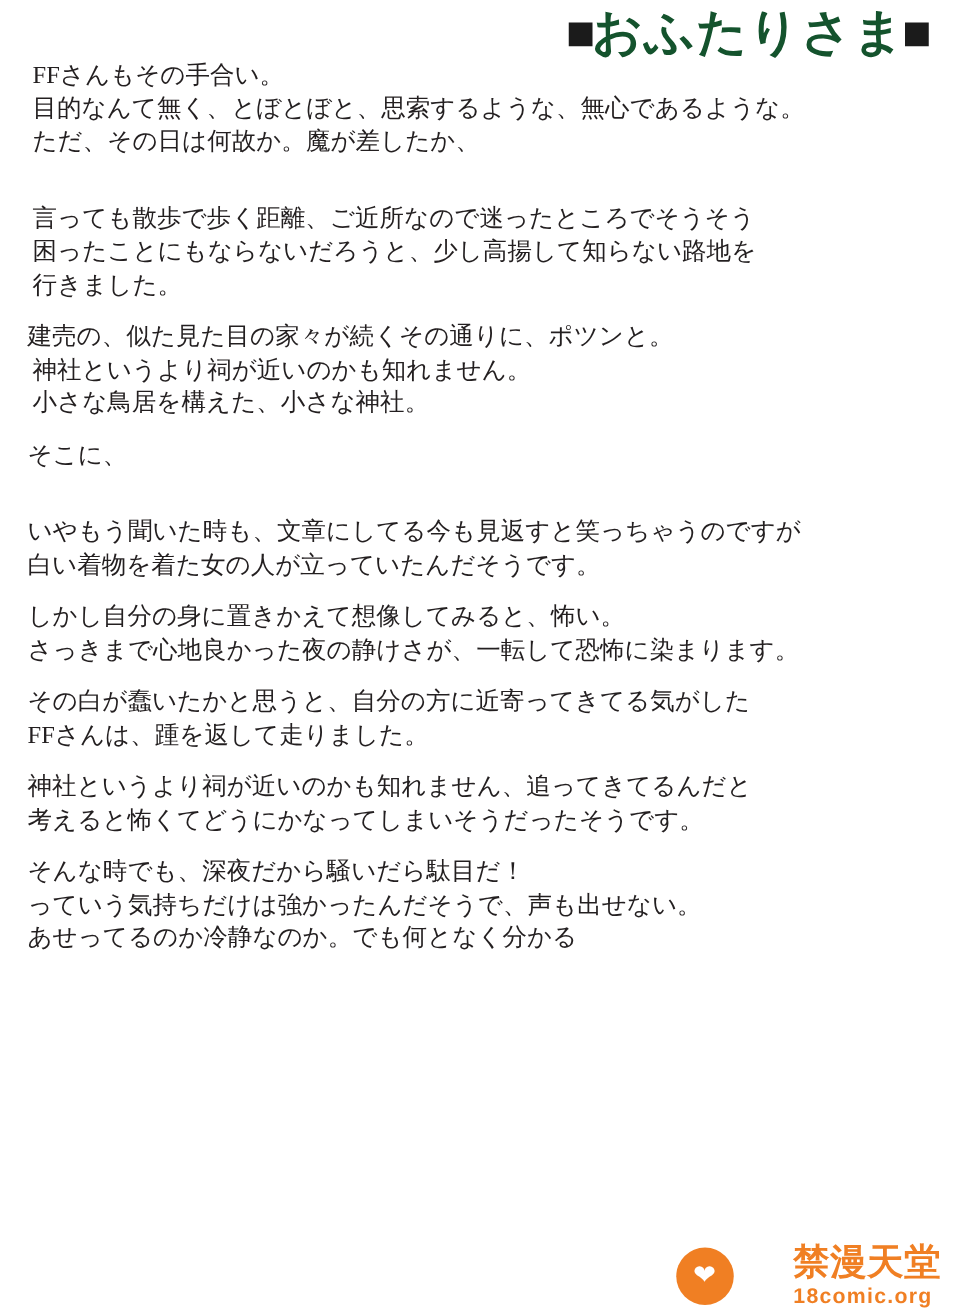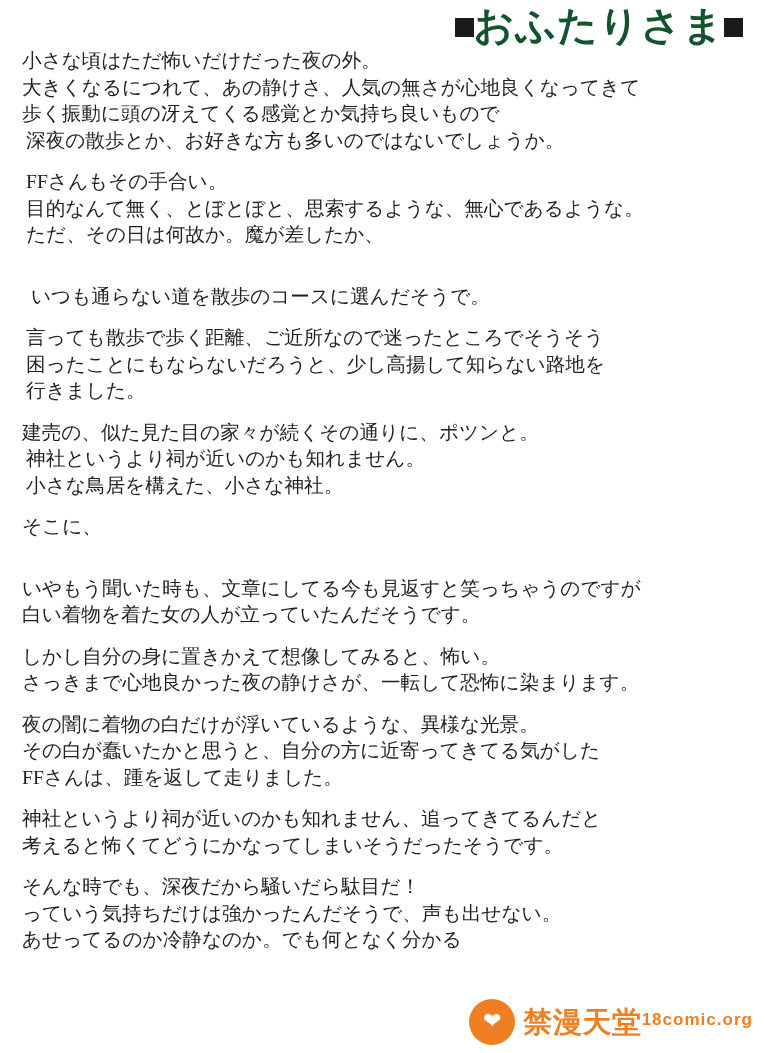--- a/index.html
+++ b/index.html
@@ -87,21 +87,23 @@
     position: absolute;
     left: 50%;
     top: 48%;
     transform: translate(-50%, -50%);
     color: #ffffff;
     font-size: 22px;
     line-height: 1;
   }
   .wm-text {
     display: flex;
+    flex-direction: column;
     line-height: 1;
+    margin-left: 40px;
   }
   .wm-main {
     font-family: "Liberation Serif", serif;
     font-size: 29px;
     font-weight: 700;
     color: #f07f23;
     letter-spacing: 0.02em;
     white-space: nowrap;
   }
   .wm-sub {
@@ -120,38 +122,29 @@
 <div class="page">
 
   <div class="title-row">
     <div class="title">
       <span class="sq"></span><span>おふたりさま</span><span class="sq"></span>
     </div>
   </div>
 
   <div class="body">
 
-    <div class="para">
-      <div class="line">小さな頃はただ怖いだけだった夜の外。</div>
-      <div class="line">大きくなるにつれて、あの静けさ、人気の無さが心地良くなってきて</div>
-      <div class="line">歩く振動に頭の冴えてくる感覚とか気持ち良いもので</div>
-      <div class="line indent-1">深夜の散歩とか、お好きな方も多いのではないでしょうか。</div>
-    </div>
 
     <div class="para">
       <div class="line indent-1">FFさんもその手合い。</div>
       <div class="line indent-1">目的なんて無く、とぼとぼと、思索するような、無心であるような。</div>
       <div class="line indent-1">ただ、その日は何故か。魔が差したか、</div>
     </div>
 
     <div class="gap-m"></div>
 
-    <div class="para">
-      <div class="line indent-2">いつも通らない道を散歩のコースに選んだそうで。</div>
-    </div>
 
     <div class="para">
       <div class="line indent-1">言っても散歩で歩く距離、ご近所なので迷ったところでそうそう</div>
       <div class="line indent-1">困ったことにもならないだろうと、少し高揚して知らない路地を</div>
       <div class="line indent-1">行きました。</div>
     </div>
 
 
     <div class="para">
       <div class="line">建売の、似た見た目の家々が続くその通りに、ポツンと。</div>
@@ -169,21 +162,20 @@
       <div class="line">いやもう聞いた時も、文章にしてる今も見返すと笑っちゃうのですが</div>
       <div class="line">白い着物を着た女の人が立っていたんだそうです。</div>
     </div>
 
     <div class="para">
       <div class="line">しかし自分の身に置きかえて想像してみると、怖い。</div>
       <div class="line">さっきまで心地良かった夜の静けさが、一転して恐怖に染まります。</div>
     </div>
 
     <div class="para">
-      <div class="line">夜の闇に着物の白だけが浮いているような、異様な光景。</div>
       <div class="line">その白が蠢いたかと思うと、自分の方に近寄ってきてる気がした</div>
       <div class="line">FFさんは、踵を返して走りました。</div>
     </div>
 
     <div class="para">
       <div class="line">神社というより祠が近いのかも知れません、追ってきてるんだと</div>
       <div class="line">考えると怖くてどうにかなってしまいそうだったそうです。</div>
     </div>
 
     <div class="para tight">

